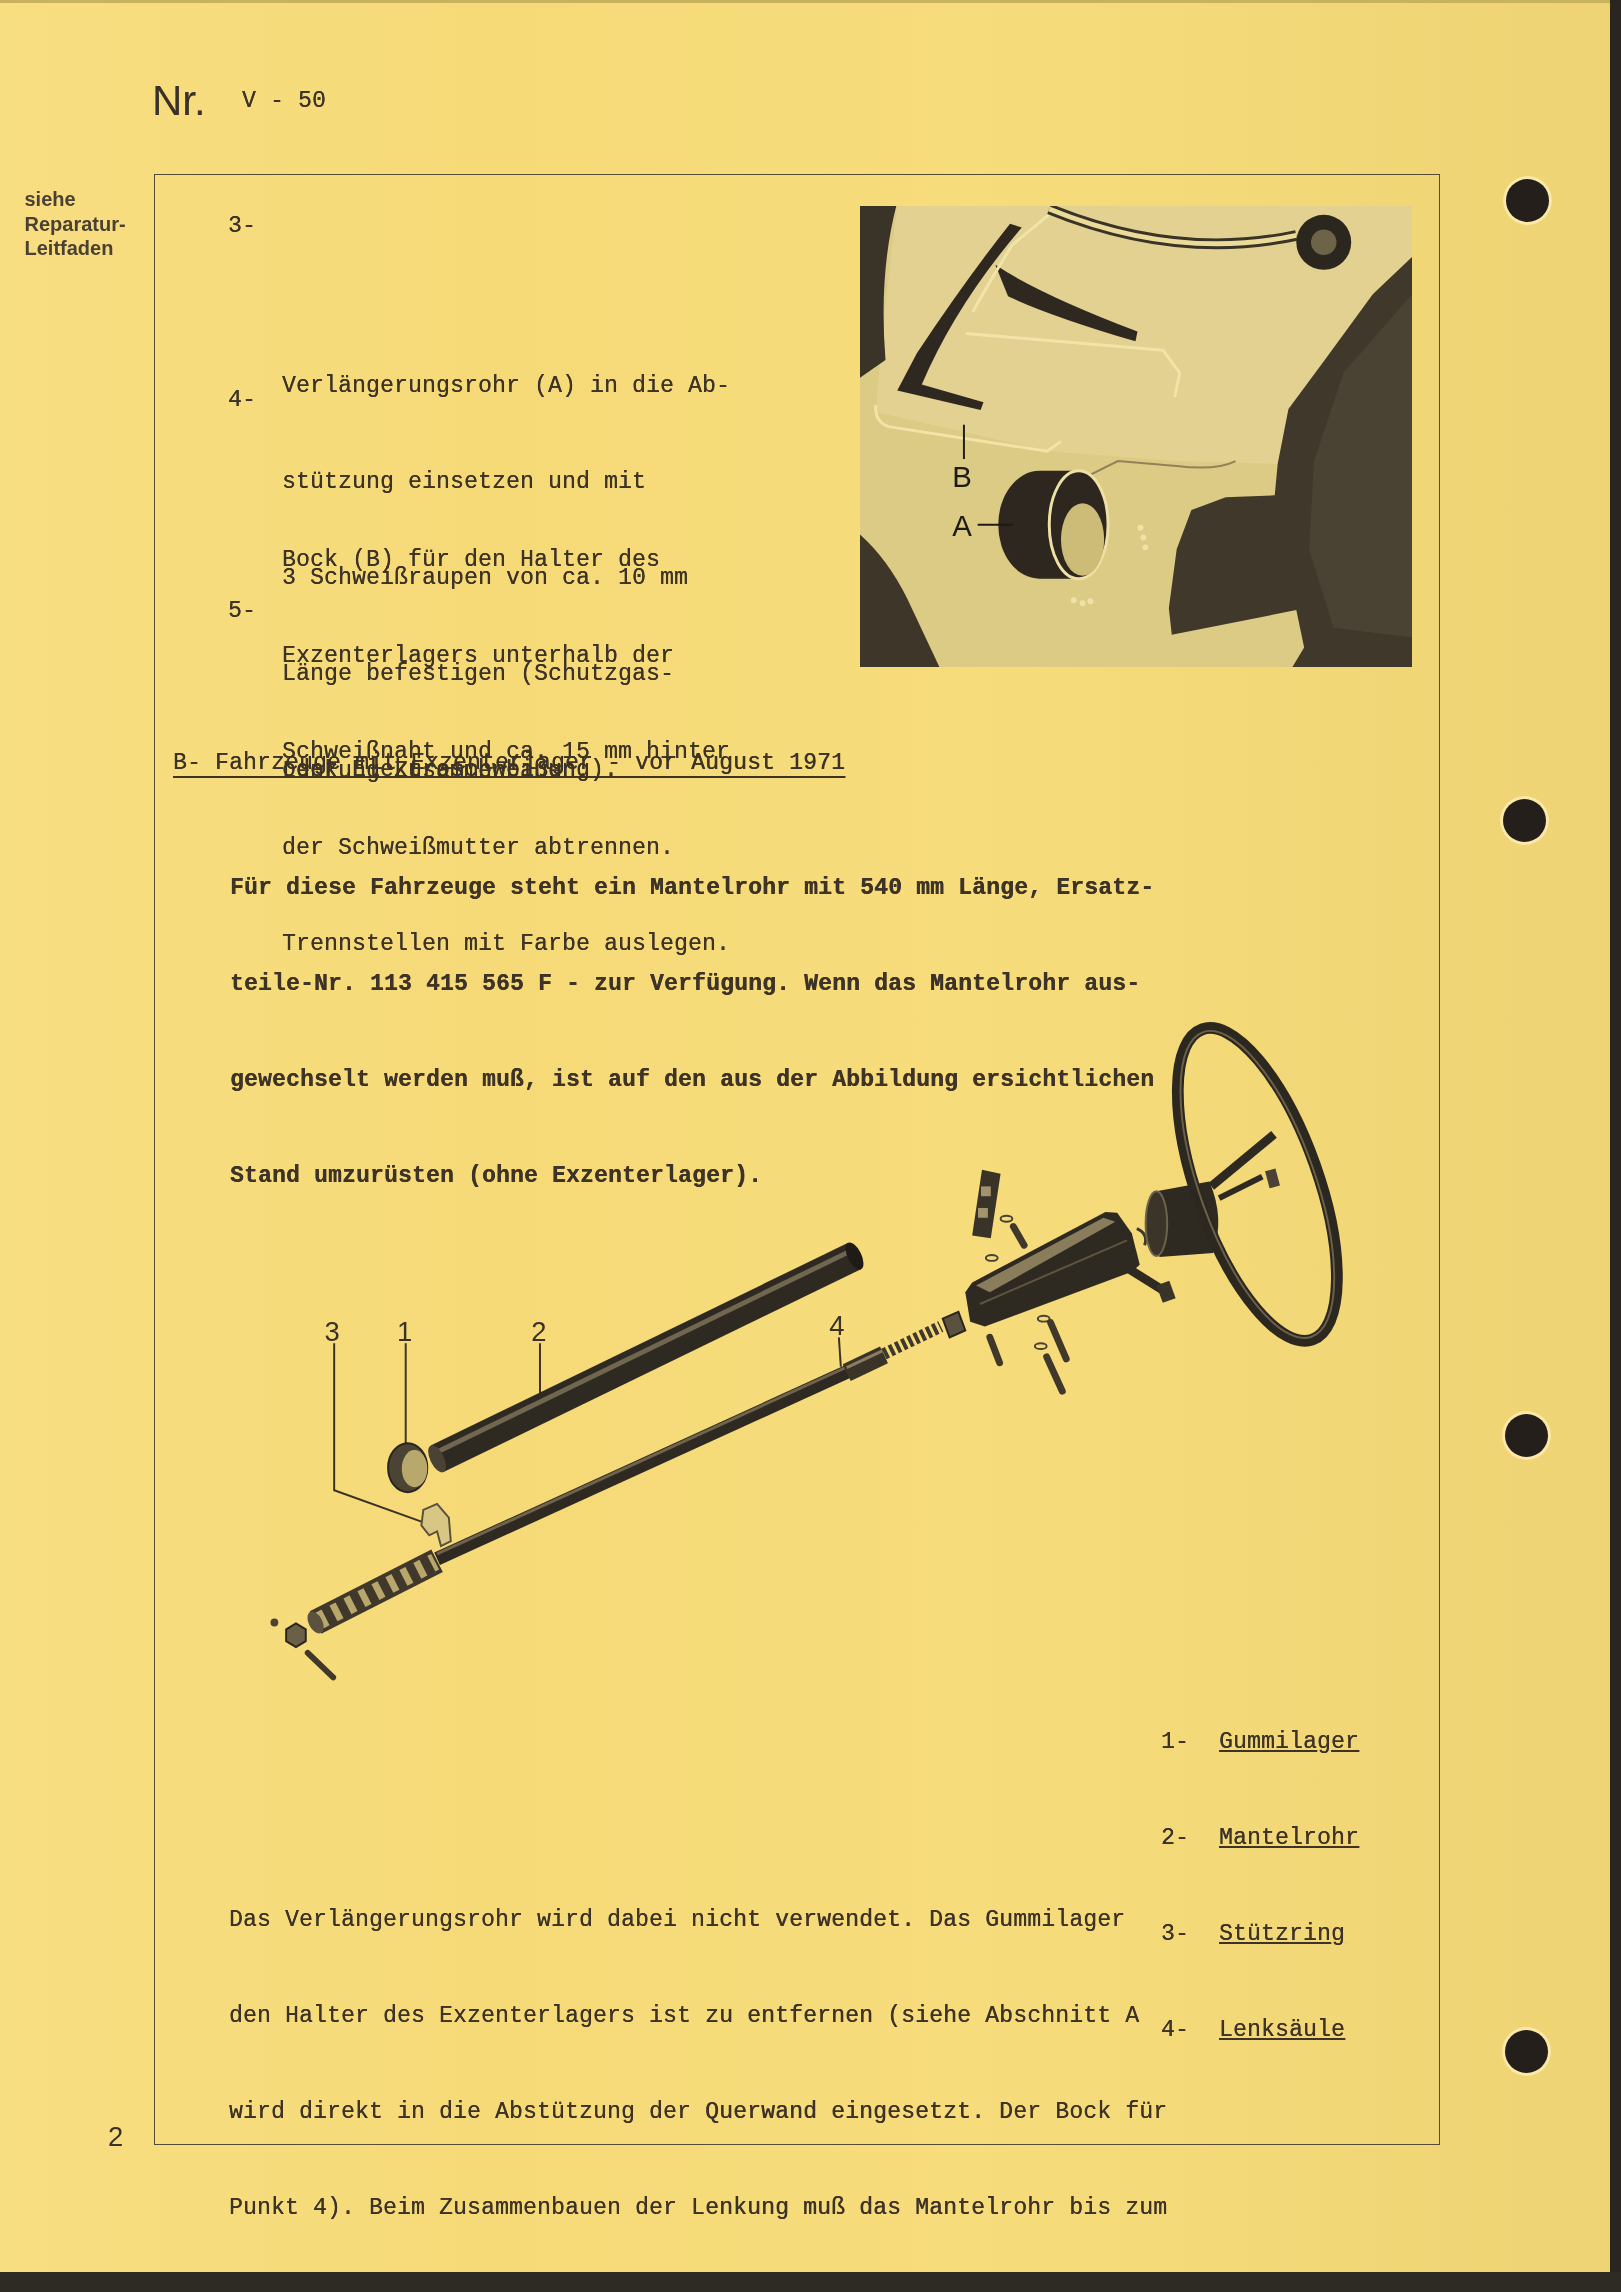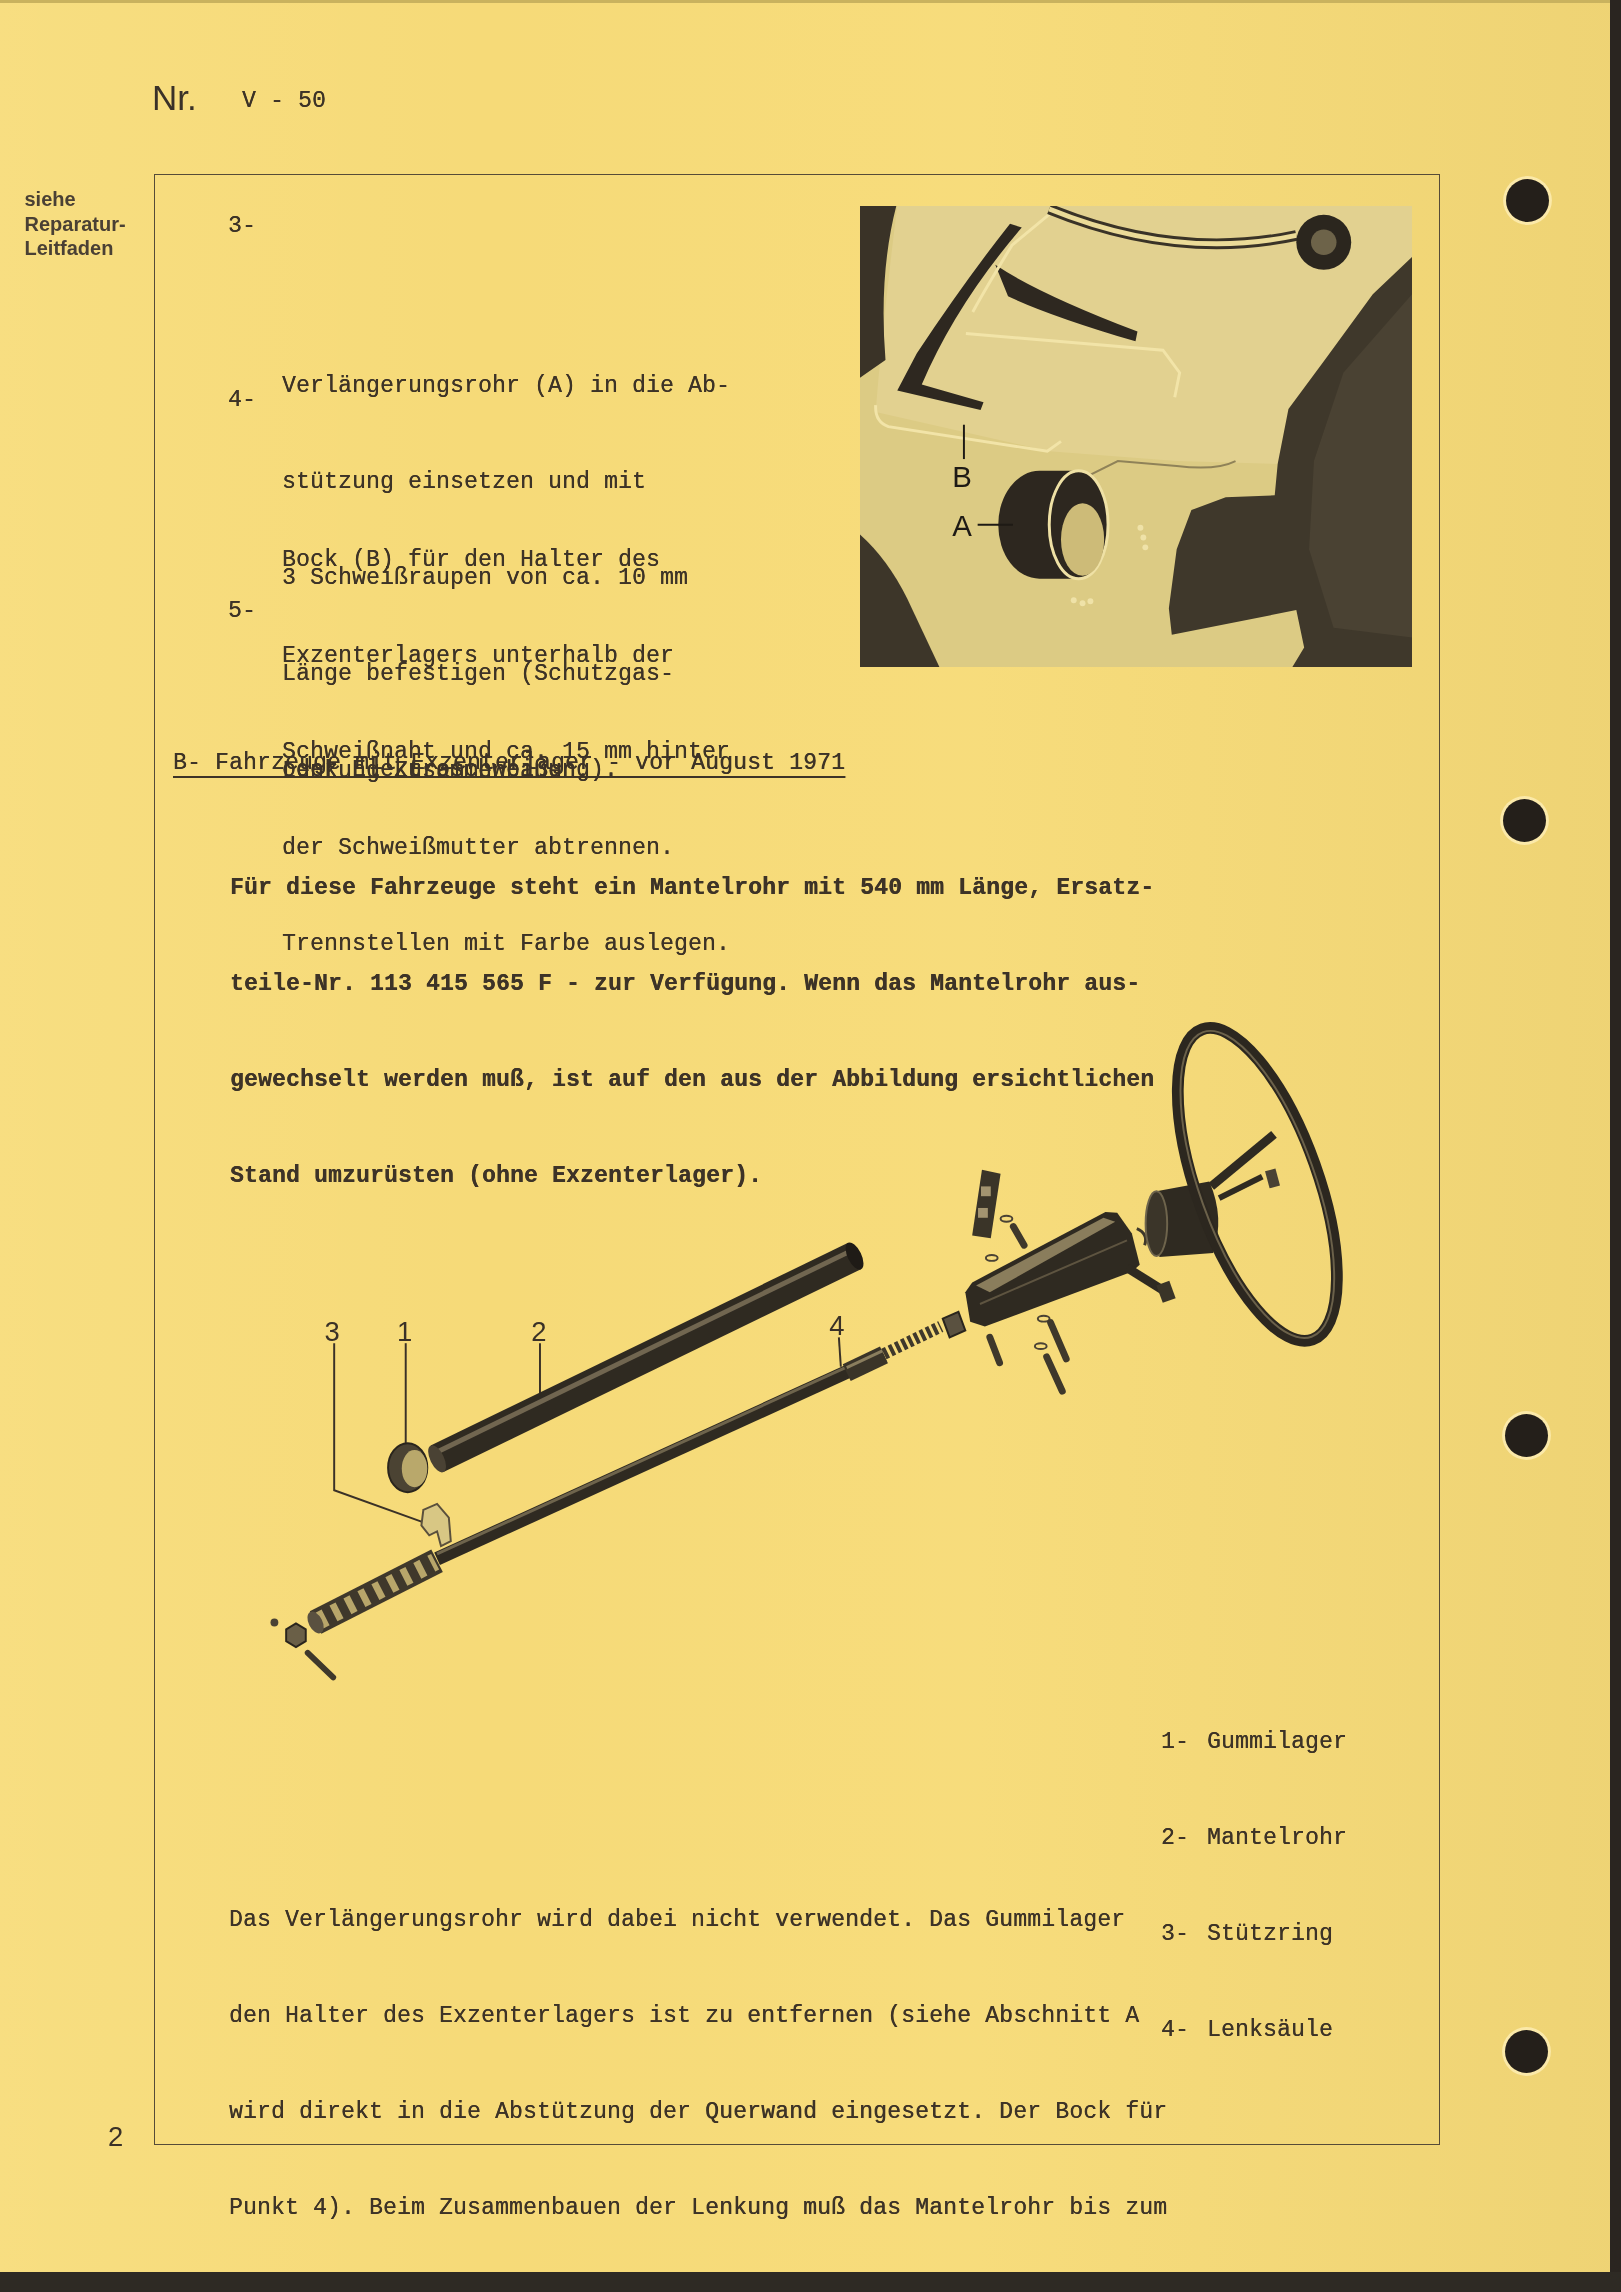--- a/index.html
+++ b/index.html
@@ -6,34 +6,34 @@
   html,body{margin:0;padding:0;background:#2b2620;}
   .page{position:relative;width:1621px;height:2293px;background:var(--paper);overflow:hidden;color:var(--ink);
         background-image:linear-gradient(90deg, rgba(255,240,170,0.18) 0%, rgba(0,0,0,0) 30%, rgba(255,235,150,0.12) 60%, rgba(0,0,0,0.03) 100%);}
   .edge-right{position:absolute;left:1610px;top:0;width:10.8px;height:2293px;background:#2a2520;}
   .edge-bottom{position:absolute;left:0;top:2272px;width:1621px;height:20.6px;background:#2e2a24;}
   .edge-top{position:absolute;left:0;top:0;width:1610px;height:2.9px;background:#c9b25e;}
   .hole{position:absolute;width:43px;height:43px;border-radius:50%;background:#241f1a;box-shadow:0 0 0 2.9px #fbe9a9;}
   .frame{position:absolute;left:154px;top:174px;width:1286px;height:1971px;border:1.5px solid #564b38;box-sizing:border-box;}
   .sans{font-family:"Liberation Sans","DejaVu Sans",sans-serif;}
   .tw{font-family:"Liberation Mono","DejaVu Sans Mono",monospace;font-size:23px;letter-spacing:0.2px;line-height:32px;white-space:pre;text-shadow:0.3px 0 0 var(--ink);}
-  .nr-label{position:absolute;left:152px;top:80px;font-size:35px;line-height:1;color:#3a3128;}
+  .nr-label{position:absolute;left:152px;top:80px;font-size:42px;line-height:1;color:#3a3128;}
   .nr-value{position:absolute;left:242px;top:87px;line-height:29px;}
   .side-note{position:absolute;left:24.5px;top:187px;font-size:20px;line-height:24.5px;font-weight:bold;color:#4a4034;}
   .side-note span{display:block;}
   .step{position:absolute;left:228px;}
   .step .num{position:absolute;left:0;top:0;}
   .step .lines{margin-left:54px;}
   .step .line{display:block;}
   .heading{position:absolute;left:173px;top:747px;text-decoration:underline;text-decoration-thickness:2px;text-underline-offset:6.9px;}
   .para{position:absolute;}
   .para .line{display:block;}
   .legend{position:absolute;left:1161px;top:1662px;}
   .legend-row{display:block;}
-  .legend-row .lbl{margin-left:18px;}
+  .legend-row .lbl{margin-left:30px;text-decoration:underline;}
   .page-number{position:absolute;left:108px;top:2123px;font-size:27.4px;line-height:27.4px;color:#3a3128;}
   .photo{position:absolute;left:860px;top:206px;width:552px;height:461px;}
   .diagram{position:absolute;left:245px;top:1010px;width:1127px;height:686px;}
   svg text{font-family:"Liberation Sans","DejaVu Sans",sans-serif;}
 </style>
 </head>
 <body>
 
 <div class="page">
   <div class="edge-top"></div>

